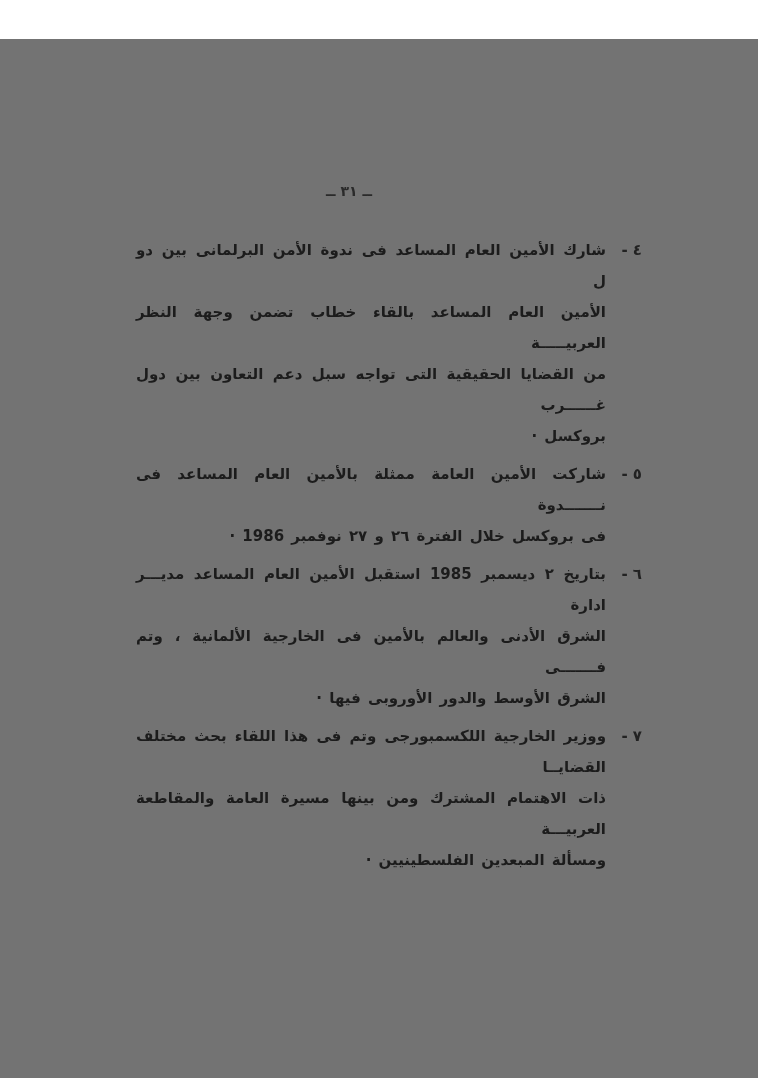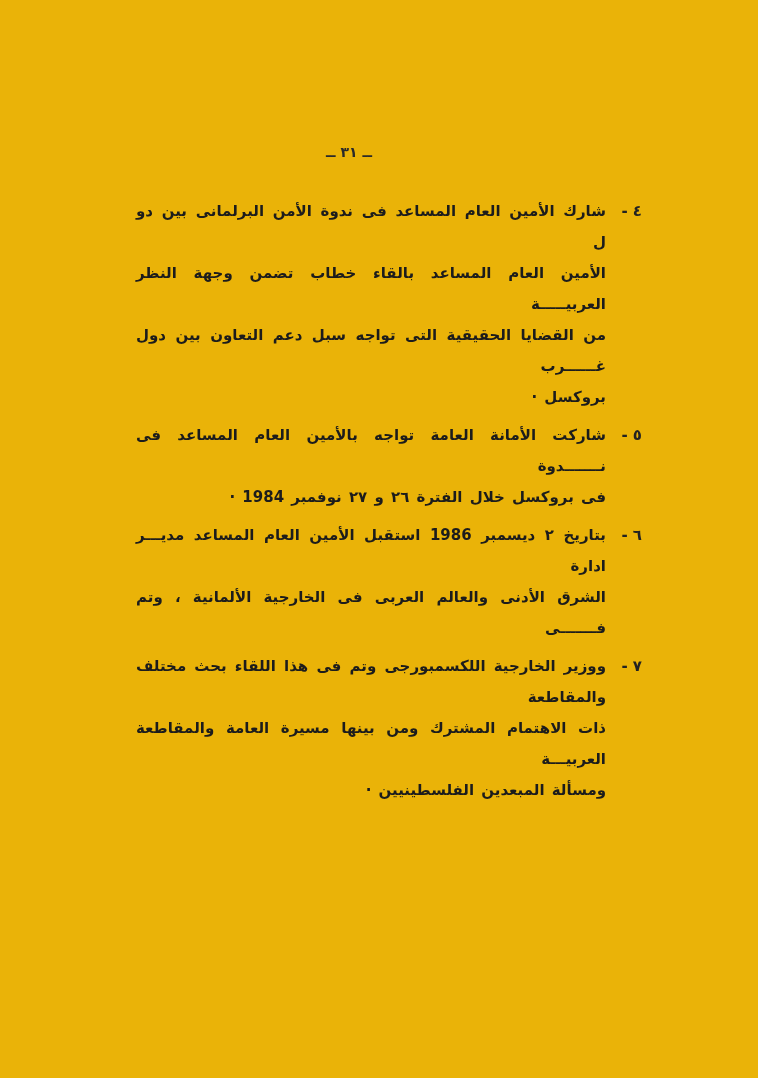--- a/index.html
+++ b/index.html
@@ -12,21 +12,22 @@
     height: 1078px;
     position: relative;
     overflow: hidden;
     font-family: "DejaVu Sans", sans-serif;
     color: #1c1c1c;
     direction: rtl;
   }
   .scan-page {
     position: absolute;
     inset: 0;
-    background: #eab308;
+    background: #737373;
+    margin-top: 39px;
   }
   .page-number {
     position: absolute;
     top: 144px;
     left: 0;
     right: 0;
     text-align: center;
     font-size: 14px;
     font-weight: bold;
     letter-spacing: 2px;
@@ -83,36 +84,37 @@
         <div class="line">شارك الأمين العام المساعد فى ندوة الأمن البرلمانى بين دو ل</div>
         <div class="line">الأمين العام المساعد بالقاء خطاب تضمن وجهة النظر العربيـــــة</div>
         <div class="line">من القضايا الحقيقية التى تواجه سبل دعم التعاون بين دول غــــــرب</div>
         <div class="line end">بروكسل ·</div>
       </div>
     </div>
 
     <div class="item">
       <div class="item-marker">٥ -</div>
       <div class="item-body">
-        <div class="line">شاركت الأمانة العامة تواجه بالأمين العام المساعد فى نـــــــدوة</div>
-        <div class="line end">فى بروكسل خلال الفترة ٢٦ و ٢٧ نوفمبر 1984 ·</div>
+        <div class="line">شاركت الأمين العامة ممثلة بالأمين العام المساعد فى نـــــــدوة</div>
+        <div class="line end">فى بروكسل خلال الفترة ٢٦ و ٢٧ نوفمبر 1986 ·</div>
       </div>
     </div>
 
     <div class="item">
       <div class="item-marker">٦ -</div>
       <div class="item-body">
-        <div class="line">بتاريخ ٢ ديسمبر 1986 استقبل الأمين العام المساعد مديـــر ادارة</div>
-        <div class="line">الشرق الأدنى والعالم العربى فى الخارجية الألمانية ، وتم فـــــــى</div>
+        <div class="line">بتاريخ ٢ ديسمبر 1985 استقبل الأمين العام المساعد مديـــر ادارة</div>
+        <div class="line">الشرق الأدنى والعالم بالأمين فى الخارجية الألمانية ، وتم فـــــــى</div>
+        <div class="line end">الشرق الأوسط والدور الأوروبى فيها ·</div>
       </div>
     </div>
 
     <div class="item">
       <div class="item-marker">٧ -</div>
       <div class="item-body">
-        <div class="line">ووزير الخارجية اللكسمبورجى وتم فى هذا اللقاء بحث مختلف والمقاطعة</div>
+        <div class="line">ووزير الخارجية اللكسمبورجى وتم فى هذا اللقاء بحث مختلف القضايــا</div>
         <div class="line">ذات الاهتمام المشترك ومن بينها مسيرة العامة والمقاطعة العربيـــة</div>
         <div class="line end">ومسألة المبعدين الفلسطينيين ·</div>
       </div>
     </div>
 
   </div>
 </div>
 
 </body></html>

